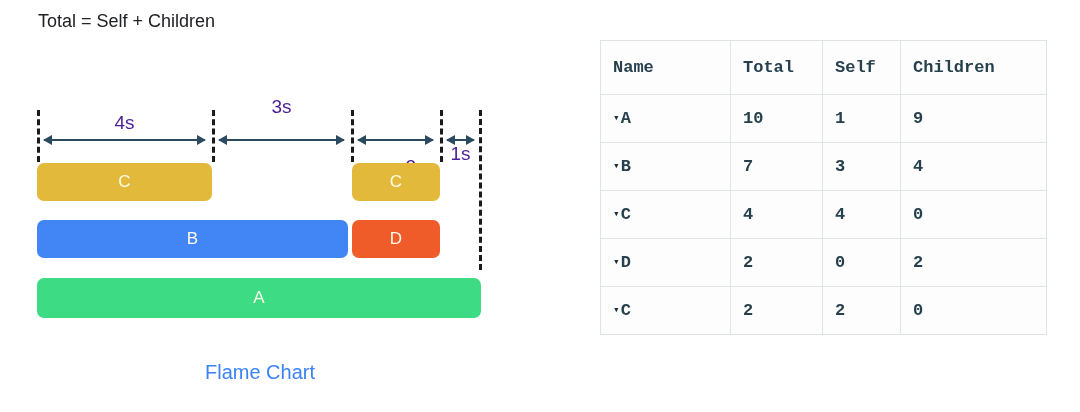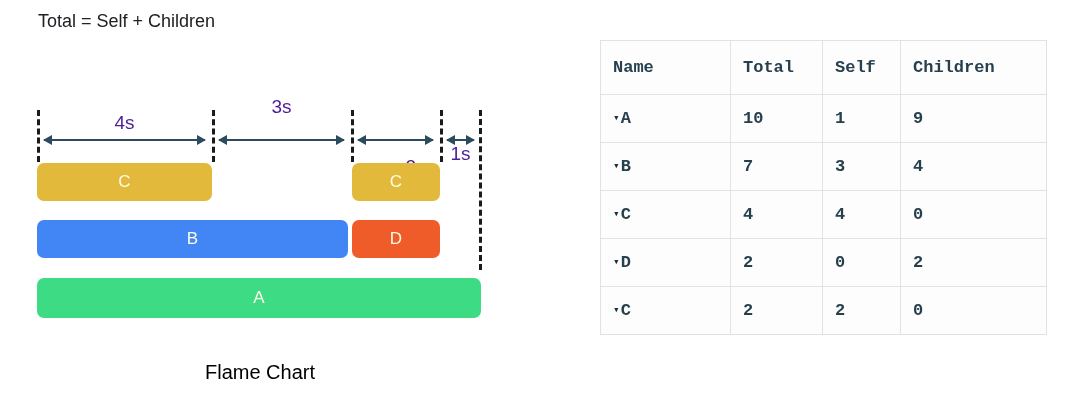--- a/index.html
+++ b/index.html
@@ -89,21 +89,21 @@
     color: #fffbe8;
     font-size: 17px;
     font-family: "Liberation Sans", sans-serif;
     box-sizing: border-box;
   }
 
   .panel-caption {
     position: absolute;
     font-size: 20px;
     line-height: 24px;
-    color: #000000;
+    color: #3b82f6;
     text-align: center;
     font-family: "Liberation Sans", sans-serif;
     white-space: nowrap;
   }
 
   
   .table-panel {
     position: absolute;
     left: 600px;
     top: 40px;

